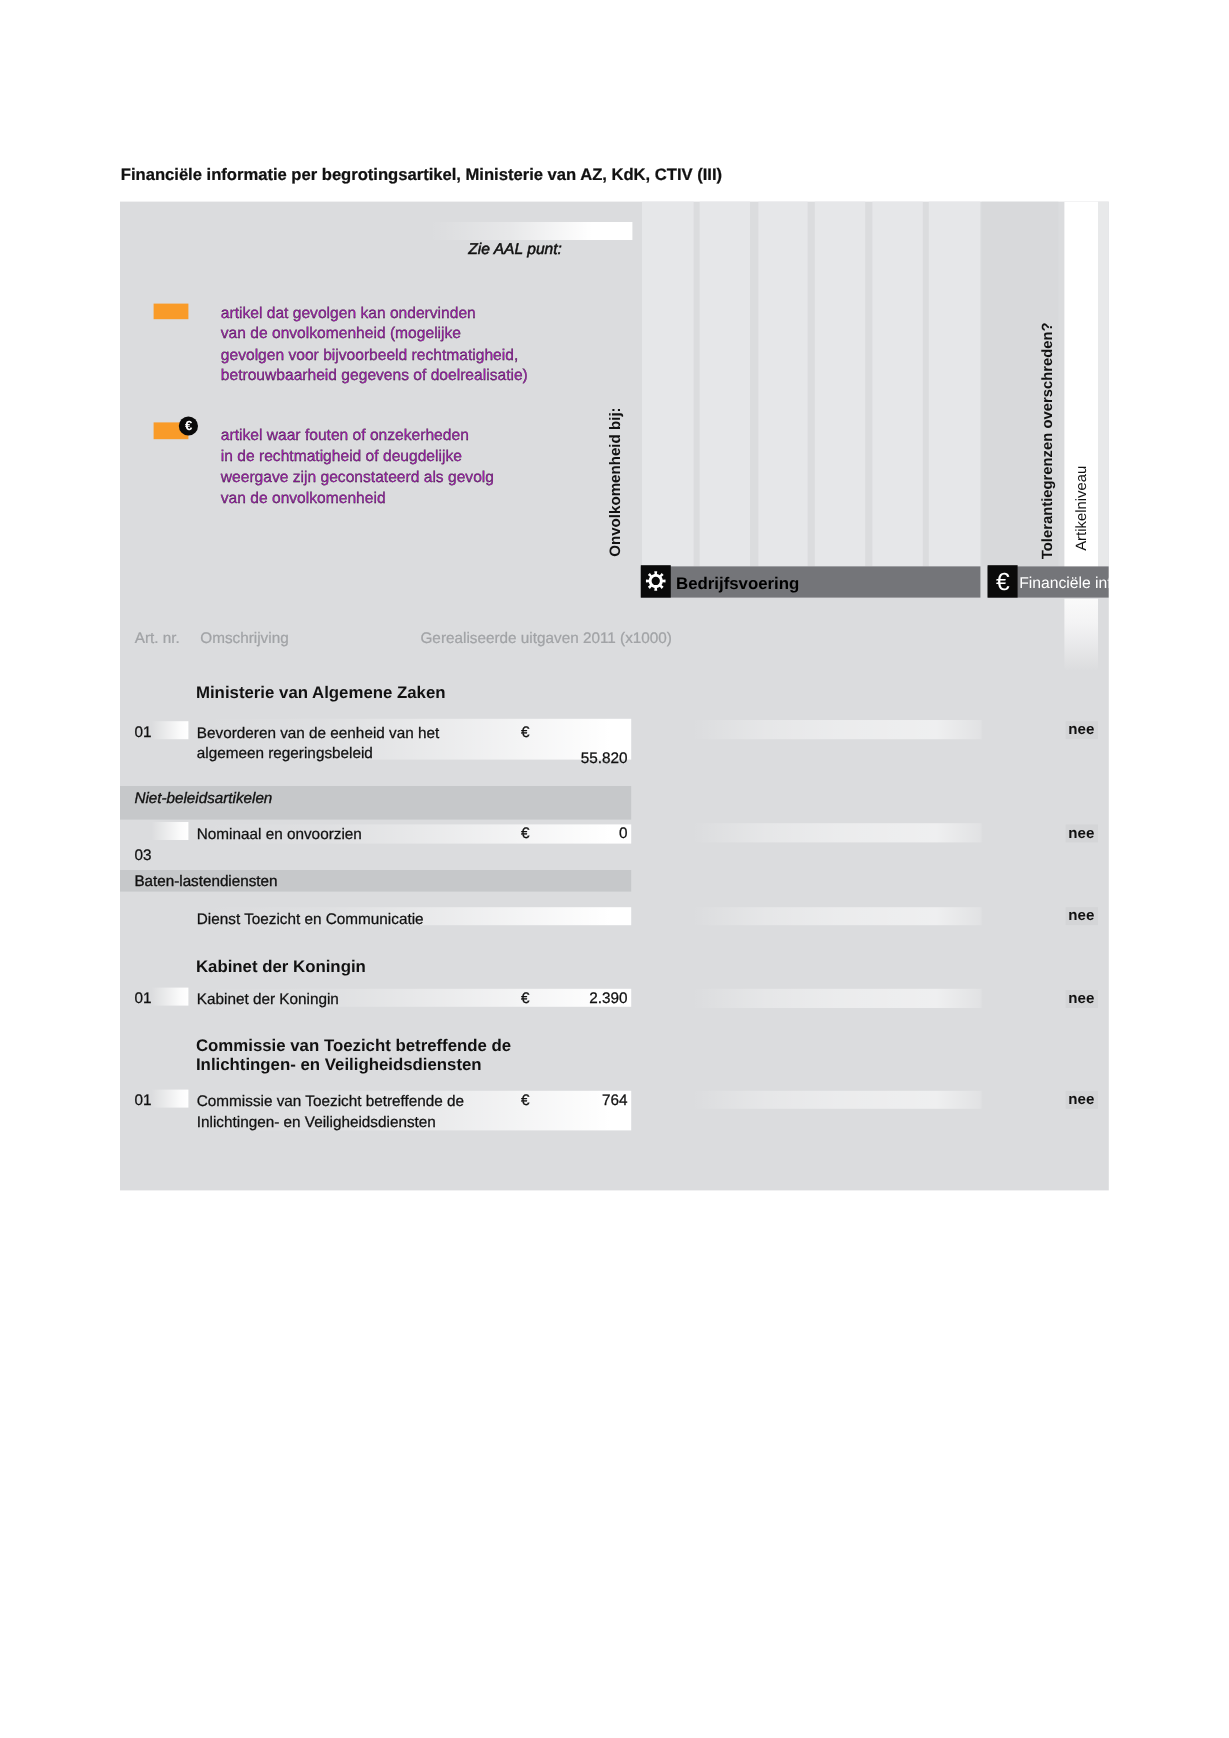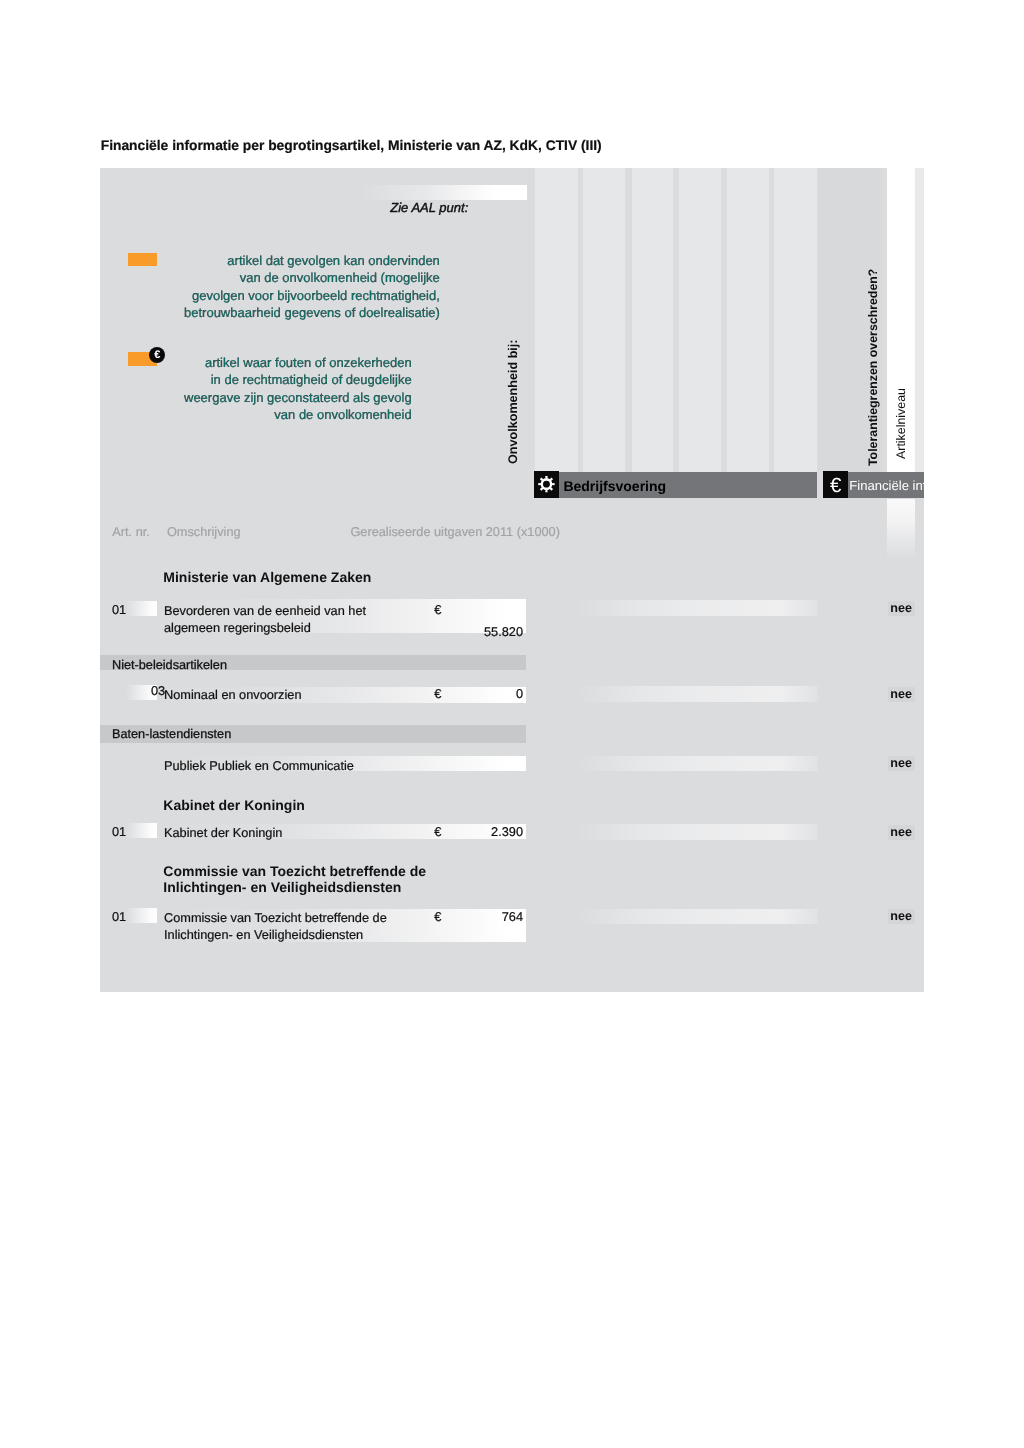--- a/index.html
+++ b/index.html
@@ -19,21 +19,21 @@
 
   
   .vcol{position:absolute;top:0;height:304px;background:#E6E7E9;}
   .vcol-dark{position:absolute;top:0;height:304px;background:#D8D9DB;}
   .vcol-white{position:absolute;background:#ffffff;}
 
   
   .sw{position:absolute;width:29px;height:13.2px;background:#F99B28;}
   .euro-badge{position:absolute;width:16px;height:16px;border-radius:50%;background:#0a0a0a;
               color:#fff;font-size:11px;font-weight:bold;text-align:center;line-height:16.2px;}
-  .legend-text{position:absolute;font-size:13.0px;color:#0f766e;line-height:17.4px;white-space:pre;text-align:right;-webkit-text-stroke:0.22px #111;}
+  .legend-text{position:absolute;font-size:13.0px;color:#a21caf;line-height:17.4px;white-space:pre;-webkit-text-stroke:0.22px #111;}
 
   #zieaal-band{position:absolute;left:258px;top:16.6px;width:169px;height:15px;
       background:linear-gradient(to right, rgba(255,255,255,0) 0%, rgba(255,255,255,0.35) 40%, rgba(255,255,255,1) 80%, #fff 100%);}
   #zieaal{position:absolute;top:15.6px;font-size:13px;font-weight:normal;font-style:italic;color:#111;
           -webkit-text-stroke:0.42px #111;}
 
   .vlabel{position:absolute;transform-origin:0 0;transform:rotate(-90deg);white-space:nowrap;color:#111;}
 
   
   .band{position:absolute;height:26.2px;}
@@ -126,40 +126,40 @@
           <div class="artnr-band" style="left:25.5px;top:432.80px;height:15px;"></div>
           <div class="artnr" style="left:12px;top:433.90px;">01</div>
           <div class="desc" style="top:433.90px;">Bevorderen van de eenheid van het
 algemeen regeringsbeleid</div>
           <div class="cur" style="left:334.2px;top:433.90px;">€</div>
           <div class="amt" style="left:351px;top:456px;width:72px;">55.820</div>
           <div class="rowband rowband-r" style="left:476px;top:432.30px;width:243px;height:15.4px;"></div>
           <div class="nee-band" style="left:787.5px;top:432.70px;width:27.2px;"></div>
           <div class="nee" style="left:787.5px;top:433.00px;width:27.2px;">nee</div>
         </div>
-        <div class="sub" style="left:0;top:487.00px;height:15px;">
+        <div class="sub" style="left:0;top:487.00px;height:28px;font-style:italic;">
           <div class="lbl" style="top:2.80px;">Niet-beleidsartikelen</div>
         </div>
         <div style="position:absolute;left:0;top:0;width:824px;height:824px;">
           <div class="rowband rowband-l" style="left:64px;top:519.00px;width:362px;height:15.70px;"></div>
           <div class="artnr-band" style="left:25.5px;top:517.10px;height:15px;"></div>
-          <div class="artnr" style="left:12px;top:515px;margin-left:39px;">03</div>
+          <div class="artnr" style="left:12px;top:537px;">03</div>
           <div class="desc" style="top:518.20px;">Nominaal en onvoorzien</div>
           <div class="cur" style="left:334.2px;top:518.20px;">€</div>
           <div class="amt" style="left:351px;top:518.20px;width:72px;">0</div>
           <div class="rowband rowband-r" style="left:476px;top:518.40px;width:243px;height:15.4px;"></div>
           <div class="nee-band" style="left:787.5px;top:518.80px;width:27.2px;"></div>
           <div class="nee" style="left:787.5px;top:519.10px;width:27.2px;">nee</div>
         </div>
         <div class="sub" style="left:0;top:556.50px;height:18.60px;">
           <div class="lbl" style="top:2.70px;">Baten-lastendiensten</div>
         </div>
         <div style="position:absolute;left:0;top:0;width:824px;height:824px;">
           <div class="rowband rowband-l" style="left:64px;top:587.60px;width:362px;height:15.20px;"></div>
-          <div class="desc" style="top:589.30px;">Publiek Publiek en Communicatie</div>
+          <div class="desc" style="top:589.30px;">Dienst Toezicht en Communicatie</div>
           <div class="rowband rowband-r" style="left:476px;top:587.60px;width:243px;height:15.4px;"></div>
           <div class="nee-band" style="left:787.5px;top:588.00px;width:27.2px;"></div>
           <div class="nee" style="left:787.5px;top:588.30px;width:27.2px;">nee</div>
         </div>
         <div class="grp" style="left:63.3px;top:629.30px;">Kabinet der Koningin</div>
         <div style="position:absolute;left:0;top:0;width:824px;height:824px;">
           <div class="rowband rowband-l" style="left:64px;top:656.30px;width:362px;height:15.10px;"></div>
           <div class="artnr-band" style="left:25.5px;top:655.20px;height:15px;"></div>
           <div class="artnr" style="left:12px;top:656.30px;">01</div>
           <div class="desc" style="top:656.30px;">Kabinet der Koningin</div>

